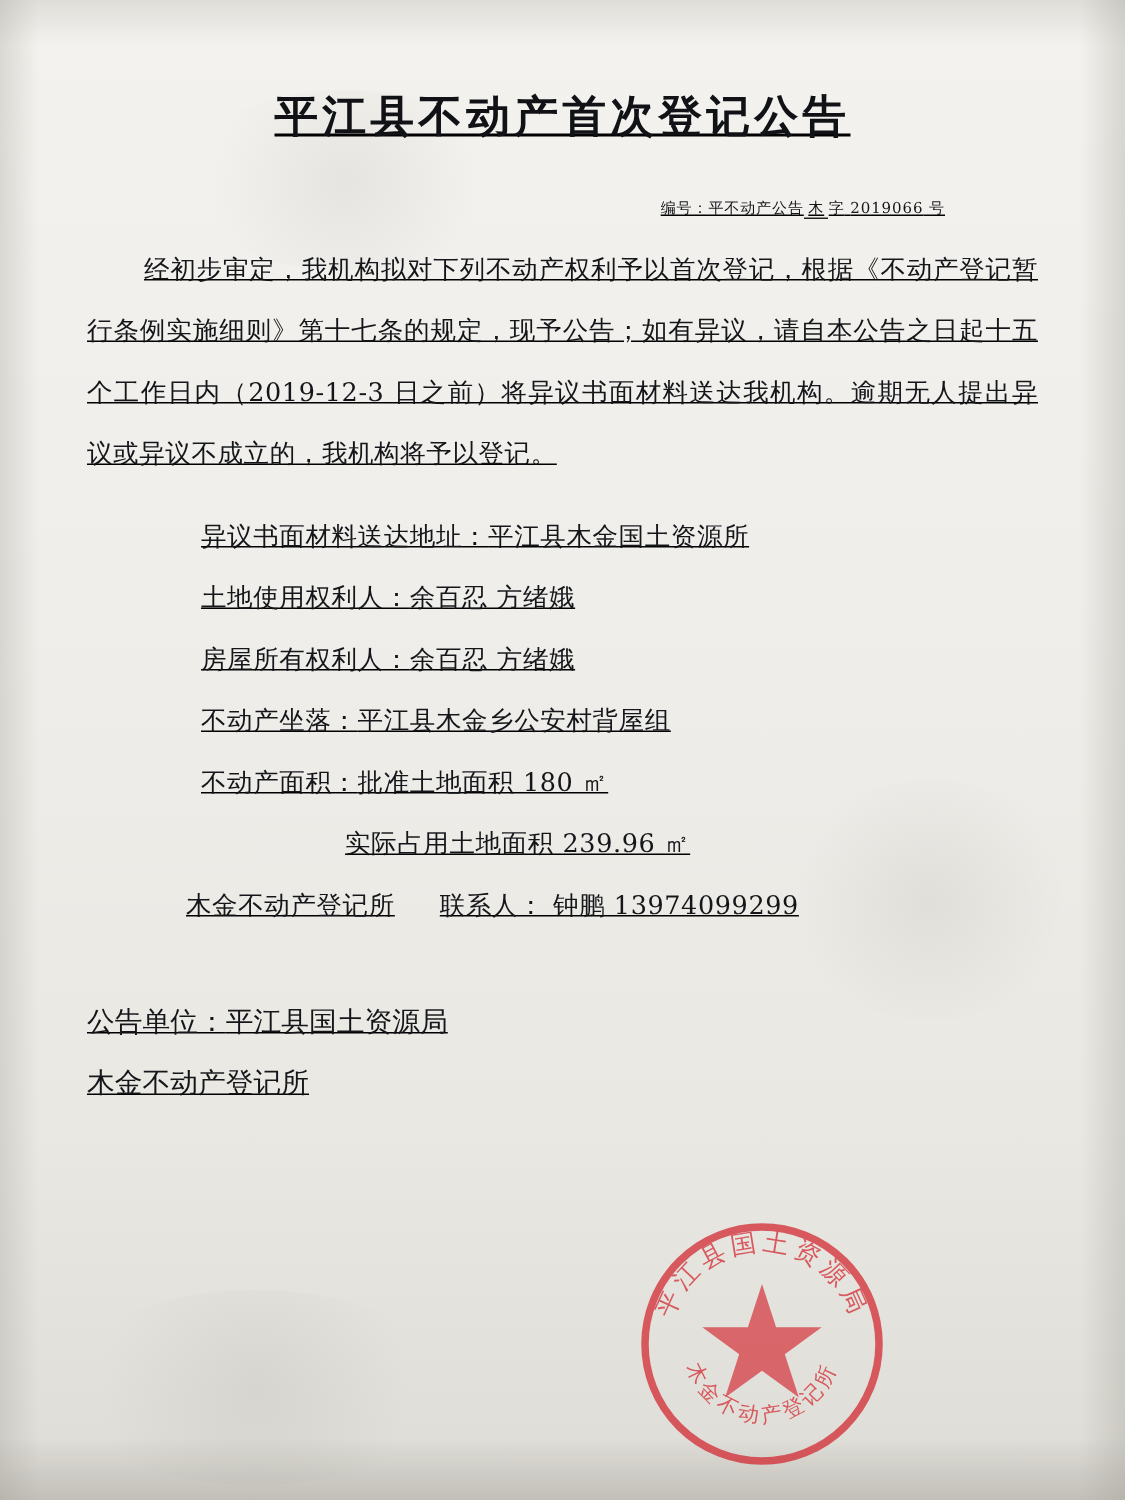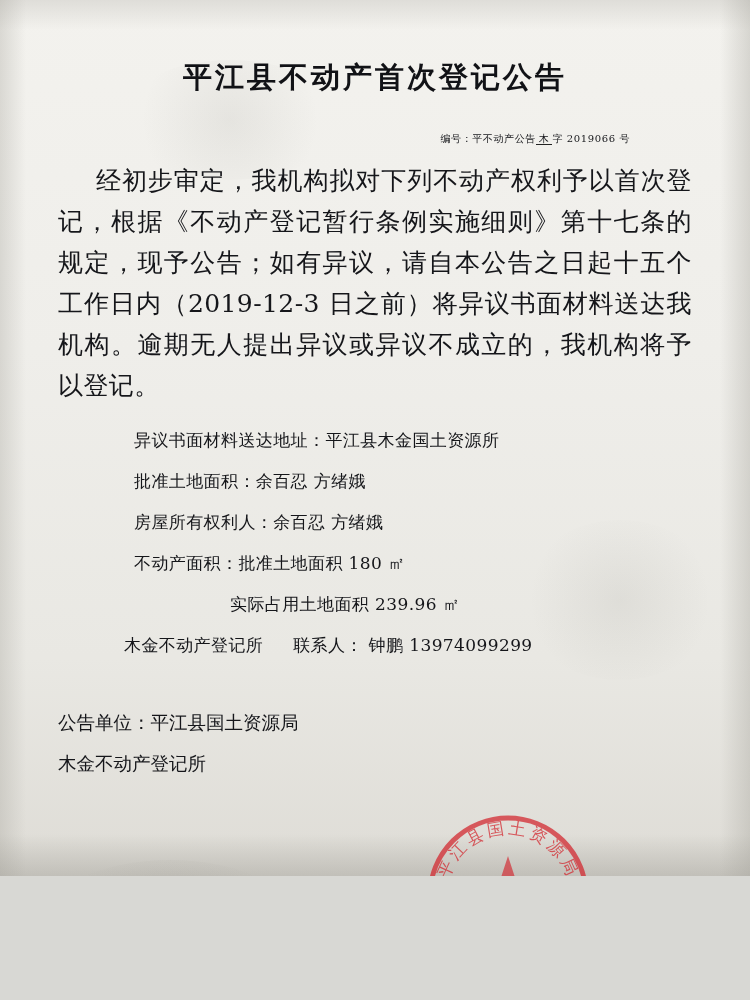--- a/index.html
+++ b/index.html
@@ -9,24 +9,25 @@
   body {
     width: 750px;
     height: 1000px;
     background: #d8d8d4;
     font-family: "DejaVu Serif", "Liberation Serif", serif;
     overflow: hidden;
   }
   .page {
     position: relative;
     width: 750px;
-    height: 876px;
+    height: 1000px;
     background: linear-gradient(180deg, #f3f2ee 0%, #efeeea 40%, #e9e8e3 75%, #dedcd6 100%);
     box-sizing: border-box;
     overflow: hidden;
+    text-decoration: underline;
   }
   
   .page:before {
     content: "";
     position: absolute;
     left: 0; top: 0; right: 0; bottom: 0;
     background:
       linear-gradient(90deg, rgba(160,158,150,0.30) 0px, rgba(160,158,150,0.0) 26px),
       linear-gradient(270deg, rgba(160,158,150,0.34) 0px, rgba(160,158,150,0.0) 30px),
       linear-gradient(0deg, rgba(150,148,140,0.40) 0px, rgba(150,148,140,0.0) 42px),
@@ -52,21 +53,21 @@
     font-size: 10px;
     margin-top: 34px;
     padding-right: 62px;
     letter-spacing: 0.6px;
   }
   .docnum .underlined {
     border-bottom: 1px solid #222;
     padding: 0 3px;
   }
   .body-para {
-    font-size: 25px;
+    font-size: 17px;
     line-height: 41px;
     margin-top: 14px;
     text-align: justify;
     text-indent: 38px;
     letter-spacing: 0.4px;
   }
   .fields {
     margin-top: 14px;
   }
   .field-row {
@@ -144,27 +145,30 @@
     <div class="body-para">经初步审定，我机构拟对下列不动产权利予以首次登记，根据《不动产登记暂行条例实施细则》第十七条的规定，现予公告；如有异议，请自本公告之日起十五个工作日内（2019-12-3 日之前）将异议书面材料送达我机构。逾期无人提出异议或异议不成立的，我机构将予以登记。</div>
 
     <div class="fields">
 
       <div class="field-row">
         <span class="field-label">异议书面材料送达地址：</span><span class="field-value">平江县木金国土资源所</span>
       </div>
 
 
       <div class="field-row">
-        <span class="field-label">批准土地面积：</span><span class="field-value">余百忍  方绪娥</span>
+        <span class="field-label">土地使用权利人：</span><span class="field-value">余百忍  方绪娥</span>
       </div>
 
       <div class="field-row">
         <span class="field-label">房屋所有权利人：</span><span class="field-value">余百忍  方绪娥</span>
       </div>
 
+      <div class="field-row">
+        <span class="field-label">不动产坐落：</span><span class="field-value">平江县木金乡公安村背屋组</span>
+      </div>
 
 
       <div class="field-row">
         <span class="field-label">不动产面积：</span><span class="field-value">批准土地面积 180 ㎡</span>
       </div>
 
       <div class="field-row indent2">
         <span class="field-value">实际占用土地面积 239.96 ㎡</span>
       </div>
 

